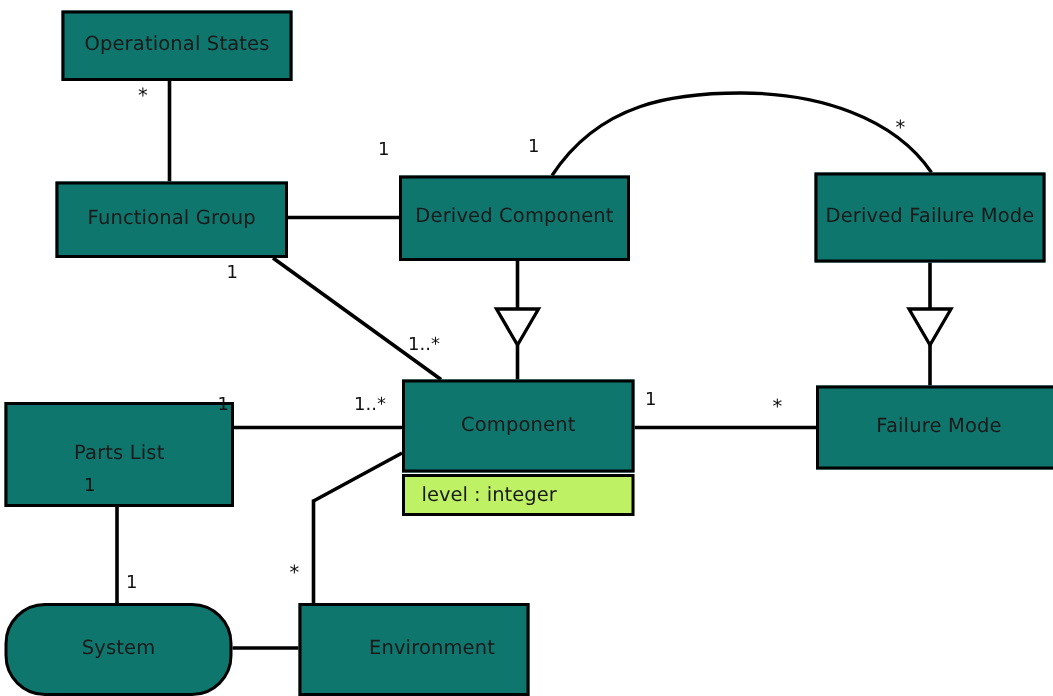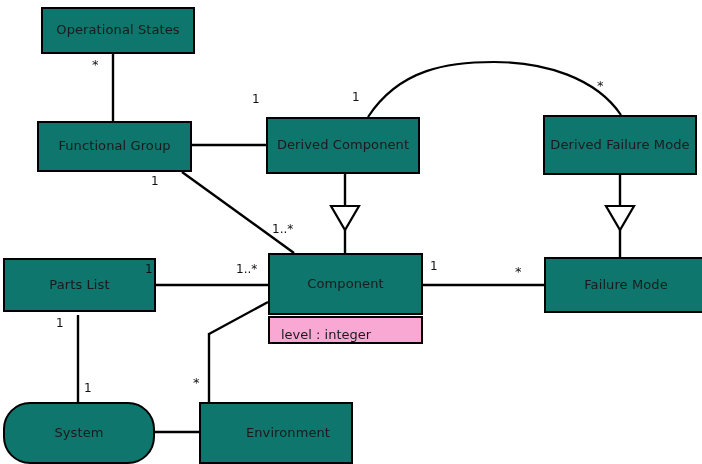--- a/index.html
+++ b/index.html
@@ -44,24 +44,24 @@
     font-size: 13px;
     color: #1a1a1a;
     text-align: center;
     line-height: 1.1;
     letter-spacing: 0.1px;
     white-space: nowrap;
   }
   .uml-attr-compartment {
     position: absolute;
     box-sizing: border-box;
-    background: #f9a8d4;
+    background: #bef264;
     border: 2px solid #000000;
     display: flex;
-    align-items: flex-end;
+    align-items: center;
     padding-left: 11px;
     z-index: 5;
   }
   .uml-attr-text {
     font-size: 13px;
     color: #1a1a1a;
     white-space: nowrap;
   }
   .mult-label {
     position: absolute;
@@ -126,21 +126,21 @@
       <span class="uml-class-name">Derived Component</span>
     </div>
   </div>
 
   <div class="uml-class" style="left:543px; top:115px; width:154px; height:60px;">
     <div class="uml-name-compartment">
       <span class="uml-class-name">Derived Failure Mode</span>
     </div>
   </div>
 
-  <div class="uml-class" style="left:3px; top:258px; width:153px; height:54px;">
+  <div class="uml-class" style="left:3px; top:268px; width:153px; height:70px;">
     <div class="uml-name-compartment">
       <span class="uml-class-name">Parts List</span>
     </div>
   </div>
 
   <div class="uml-class" style="left:268px; top:253px; width:155px; height:62px;">
     <div class="uml-name-compartment">
       <span class="uml-class-name">Component</span>
     </div>
   </div>

